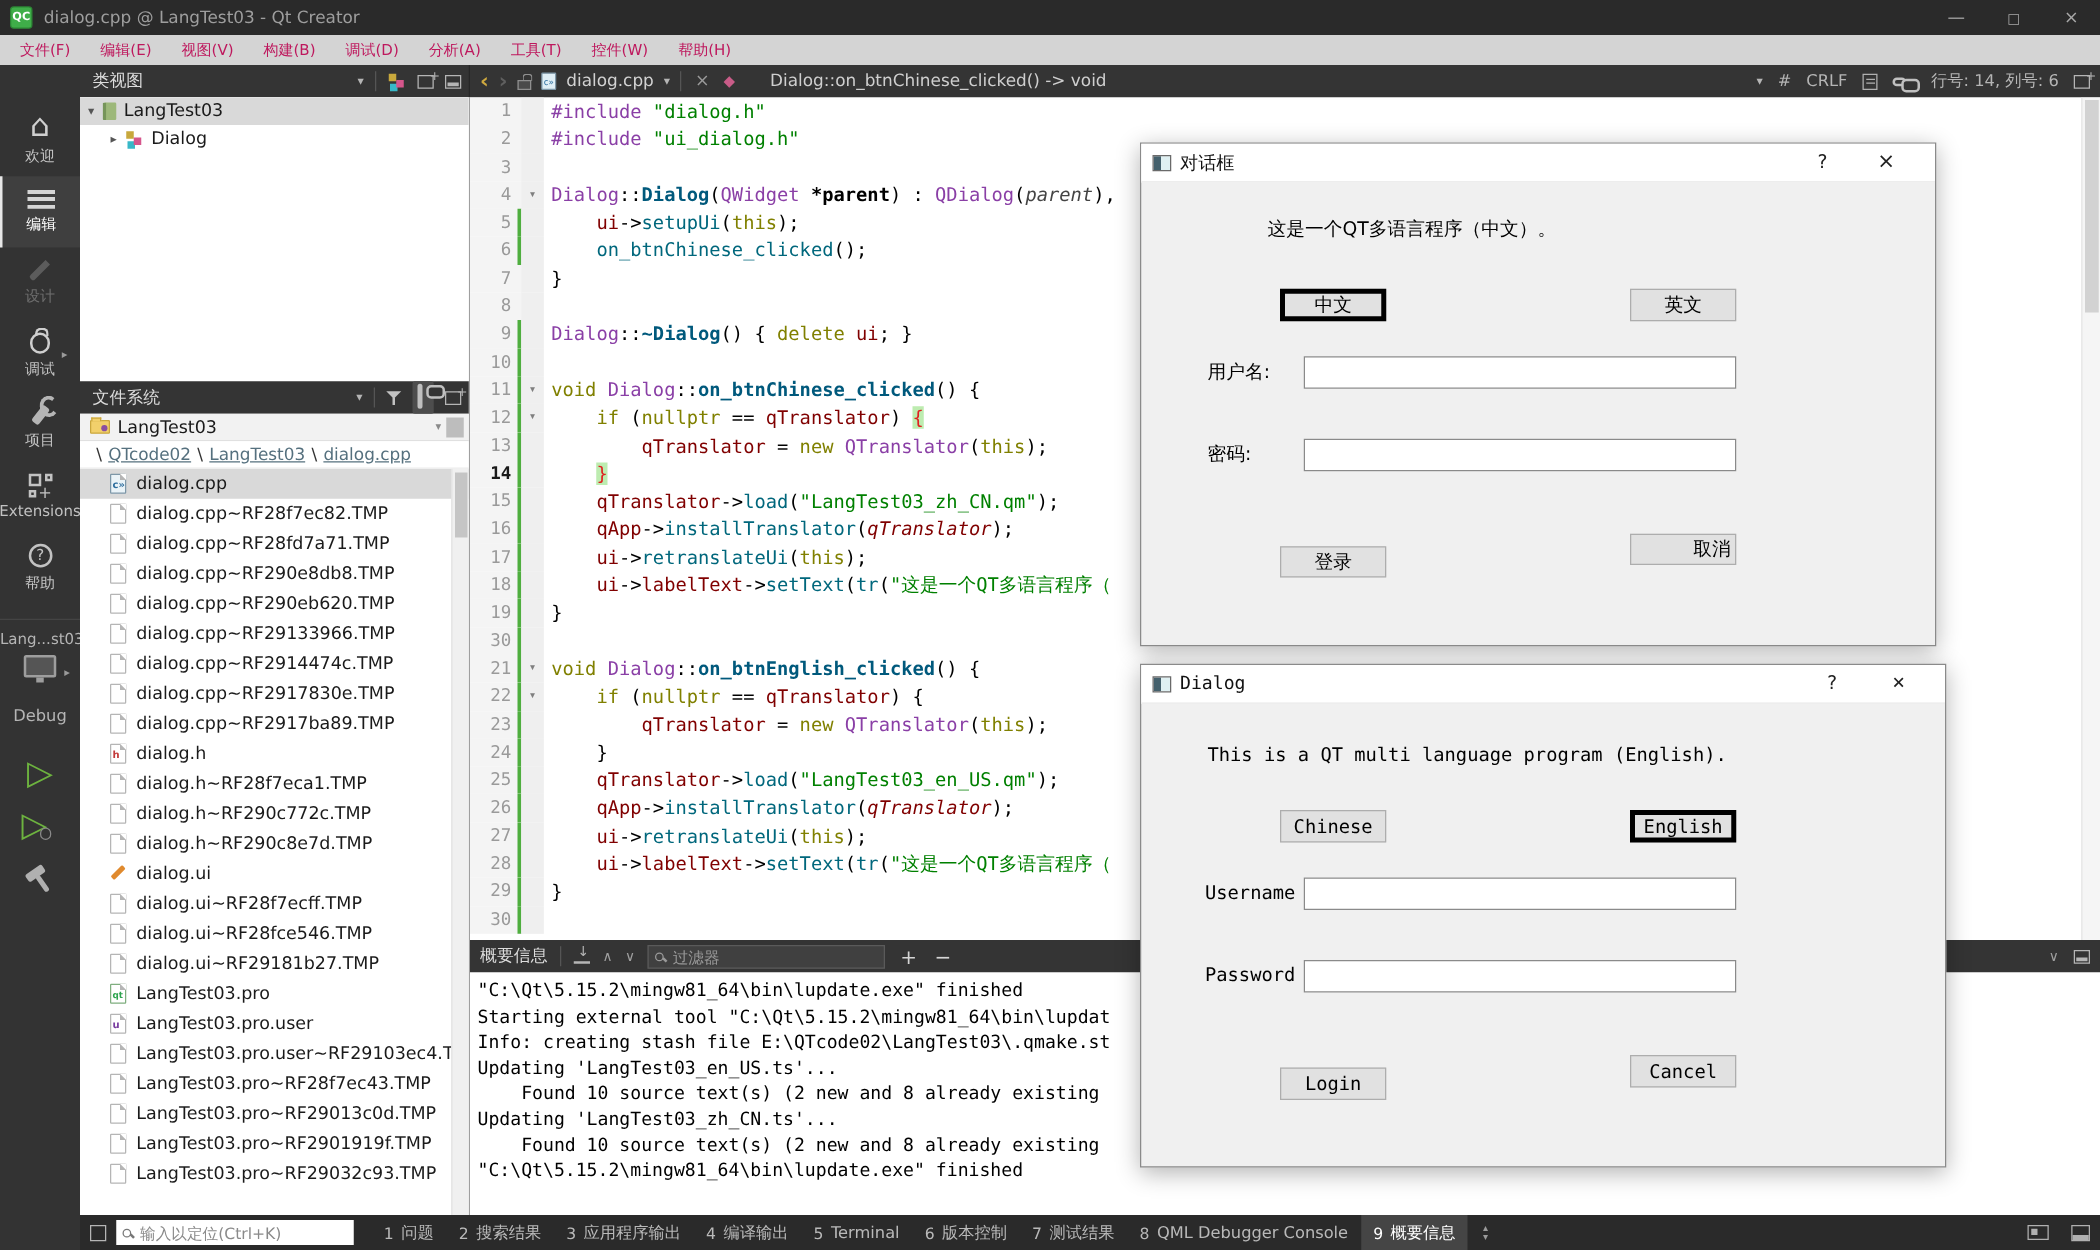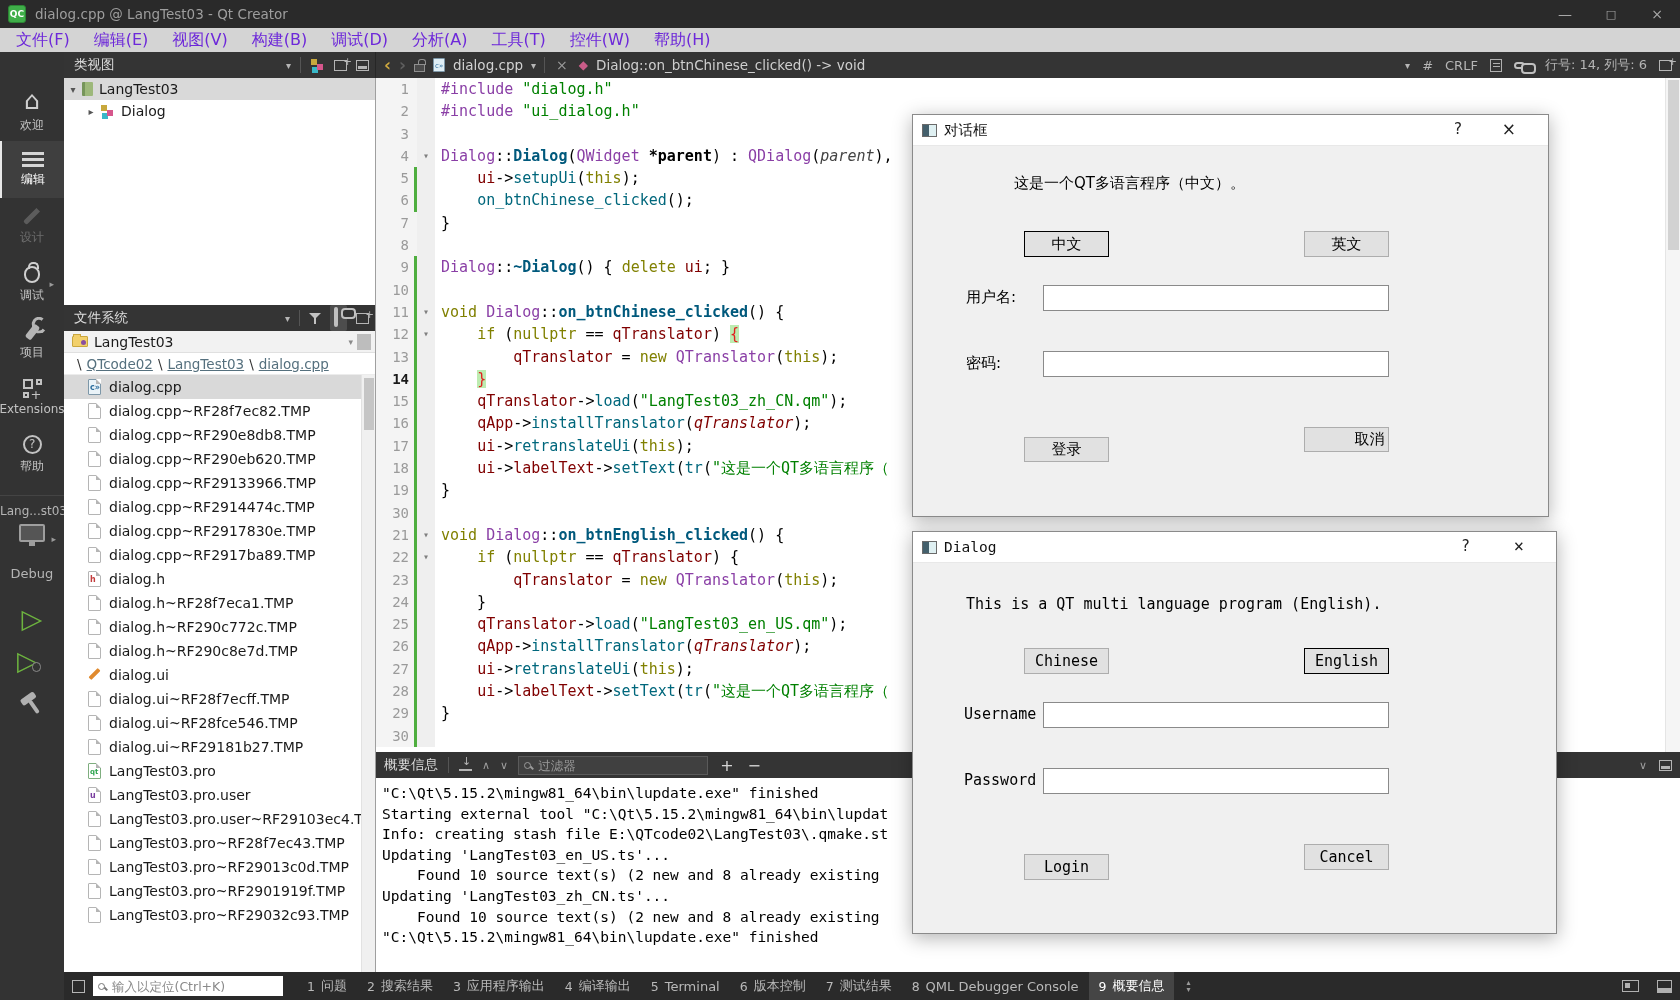--- a/index.html
+++ b/index.html
@@ -12,21 +12,21 @@
             display:flex;align-items:center;padding-left:8px;}
   .qc-logo{width:18px;height:18px;background:#3fae49;border:1px solid #2c8534;border-radius:3px;
            color:#fff;font-size:9px;font-weight:bold;display:flex;align-items:center;justify-content:center;}
   .tb-title{color:#9e9e9e;font-size:13.5px;margin-left:9px;}
   .win-controls{margin-left:auto;display:flex;align-items:center;height:100%;}
   .win-btn{width:46px;height:100%;display:flex;align-items:center;justify-content:center;color:#a8a8a8;font-size:14px;}
   .win-max{font-size:11px;}
   
   .menubar{position:absolute;left:0;top:28px;width:1680px;height:24px;background:#d4d4d4;
            display:flex;align-items:center;padding-left:4px;}
-  .menu-item{padding:0 12px;font-size:16px;color:#6d28d9;line-height:24px;}
+  .menu-item{padding:0 12px;font-size:12px;color:#be185d;line-height:24px;}
 
   
   .activitybar{position:absolute;left:0;top:52px;width:64px;height:948px;background:#333;}
   .act-item{position:relative;width:64px;height:57px;display:flex;flex-direction:column;align-items:center;justify-content:center;color:#c2c2c2;}
   .act-item.active{background:#3f3f3f;border-left:2px solid #e8e8e8;}
   .act-item.disabled{opacity:.40;}
   .act-label{font-size:12px;margin-top:4px;color:#c2c2c2;}
   .act-item.active .act-label{color:#fff;}
   .ai{position:relative;display:block;}
   .ai-home{width:24px;height:22px;font-size:25px;line-height:20px;color:#cfcfcf;text-align:center;}
@@ -76,21 +76,21 @@
   .ed-toolbar{flex:1;display:flex;align-items:center;padding:0 8px;gap:8px;}
   .nav-back{color:#cfa93f;font-size:17px;font-weight:bold;line-height:20px;}
   .nav-fwd{color:#5f5f5f;font-size:17px;font-weight:bold;line-height:20px;}
   .ic-lock{position:relative;width:11px;height:8px;border:1px solid #8f8f8f;background:#4a4a4a;margin-top:5px;}
   .ic-lock::before{content:'';position:absolute;top:-6px;left:3px;width:6px;height:5px;border:1.5px solid #8f8f8f;border-bottom:none;border-radius:3px 3px 0 0;}
   .ic-doc{position:relative;width:12px;height:14px;border:1px solid #7d97a8;background:#dfeef5;border-radius:1px;}
   .ic-doc::after{content:'c»';position:absolute;font-size:7px;color:#2d6e9e;left:1px;top:3px;}
   .ed-file{color:#d2d2d2;font-size:13.5px;}
   .ed-x{color:#9a9a9a;font-size:14px;padding:0 3px;}
   .sym-diamond{color:#c95c88;font-size:12px;}
-  .ed-symbol{color:#cfcfcf;font-size:13.5px;}
+  .ed-symbol{color:#cfcfcf;font-size:13.5px;margin-left:20px;}
   .ed-right{margin-left:auto;display:flex;align-items:center;gap:12px;color:#b5b5b5;font-size:13px;}
   .ic-doc2{width:12px;height:13px;border:1px solid #b0b0b0;position:relative;}
   .ic-doc2::after{content:'';position:absolute;left:2px;top:3px;width:7px;height:1px;background:#b0b0b0;box-shadow:0 3px 0 #b0b0b0;}
   .ic-link{position:relative;width:11px;height:7px;border:2px solid #c0c0c0;border-radius:4px;margin-right:8px;}
   .ic-link::after{content:'';position:absolute;left:5px;top:-1px;width:11px;height:7px;border:2px solid #c0c0c0;border-radius:4px;background:#343434;}
 
   
   .leftpanel{position:absolute;left:64px;top:78px;width:312px;height:894px;background:#fff;border-right:1px solid #9f9f9f;}
   .treearea{height:227px;background:#fff;overflow:hidden;}
   .tree-row{display:flex;align-items:center;height:22px;font-size:14px;}
@@ -197,21 +197,21 @@
   .dlg-zh{left:912px;top:85px;width:637px;height:403px;}
   .dlg-en{left:912px;top:502px;width:645px;height:403px;}
   .dlg-titlebar{position:relative;height:31px;background:#fff;display:flex;align-items:center;padding-left:9px;border-bottom:1px solid #e8e8e8;}
   .dlg-ico{width:15px;height:13px;border:1px solid #6a6a6a;background:linear-gradient(90deg,#44606c 0 6px,#dff0f2 6px);margin-right:7px;}
   .dlg-title{font-size:14.5px;color:#111;}
   .dlg-help{position:absolute;right:80px;top:5px;font-size:15px;color:#222;padding:0 6px;}
   .dlg-close{position:absolute;right:26px;top:4px;font-size:17px;color:#222;padding:0 6px;}
   .dlg-msg{position:absolute;font-size:15px;color:#000;}
   .qbtn{position:absolute;width:85px;height:26px;background:#e1e1e1;border:1px solid #adadad;
         display:flex;align-items:center;justify-content:center;font-size:15px;color:#000;}
-  .qbtn.focus{border:1px solid #000000;}
+  .qbtn.focus{border:4px solid #000000;}
   .dlg-label{position:absolute;font-size:15px;color:#000;}
   .qinput{position:absolute;width:346px;height:26px;background:#fff;border:1px solid #8a8a8a;outline:none;padding:0 6px;font-size:14px;font-family:inherit;}
   .dlg-en,.dlg-en .qbtn,.dlg-en .dlg-msg,.dlg-en .dlg-label{font-family:"DejaVu Sans Mono","Liberation Mono",monospace;}
 </style>
 </head>
 <body>
 
 <div class="app">
 
   <div class="titlebar">
@@ -360,20 +360,24 @@
       </div>
     <div class="filelist">
       <div id="file-items">
           <div class="file-row sel">
             <span class="fi fi-cpp" data-glyph="c»"></span>
             <span>dialog.cpp</span>
           </div>
           <div class="file-row">
             <span class="fi fi-tmp" data-glyph=""></span>
             <span>dialog.cpp~RF28f7ec82.TMP</span>
+          </div>
+          <div class="file-row">
+            <span class="fi fi-tmp" data-glyph=""></span>
+            <span>dialog.cpp~RF28fd7a71.TMP</span>
           </div>
           <div class="file-row">
             <span class="fi fi-tmp" data-glyph=""></span>
             <span>dialog.cpp~RF290e8db8.TMP</span>
           </div>
           <div class="file-row">
             <span class="fi fi-tmp" data-glyph=""></span>
             <span>dialog.cpp~RF290eb620.TMP</span>
           </div>
           <div class="file-row">

